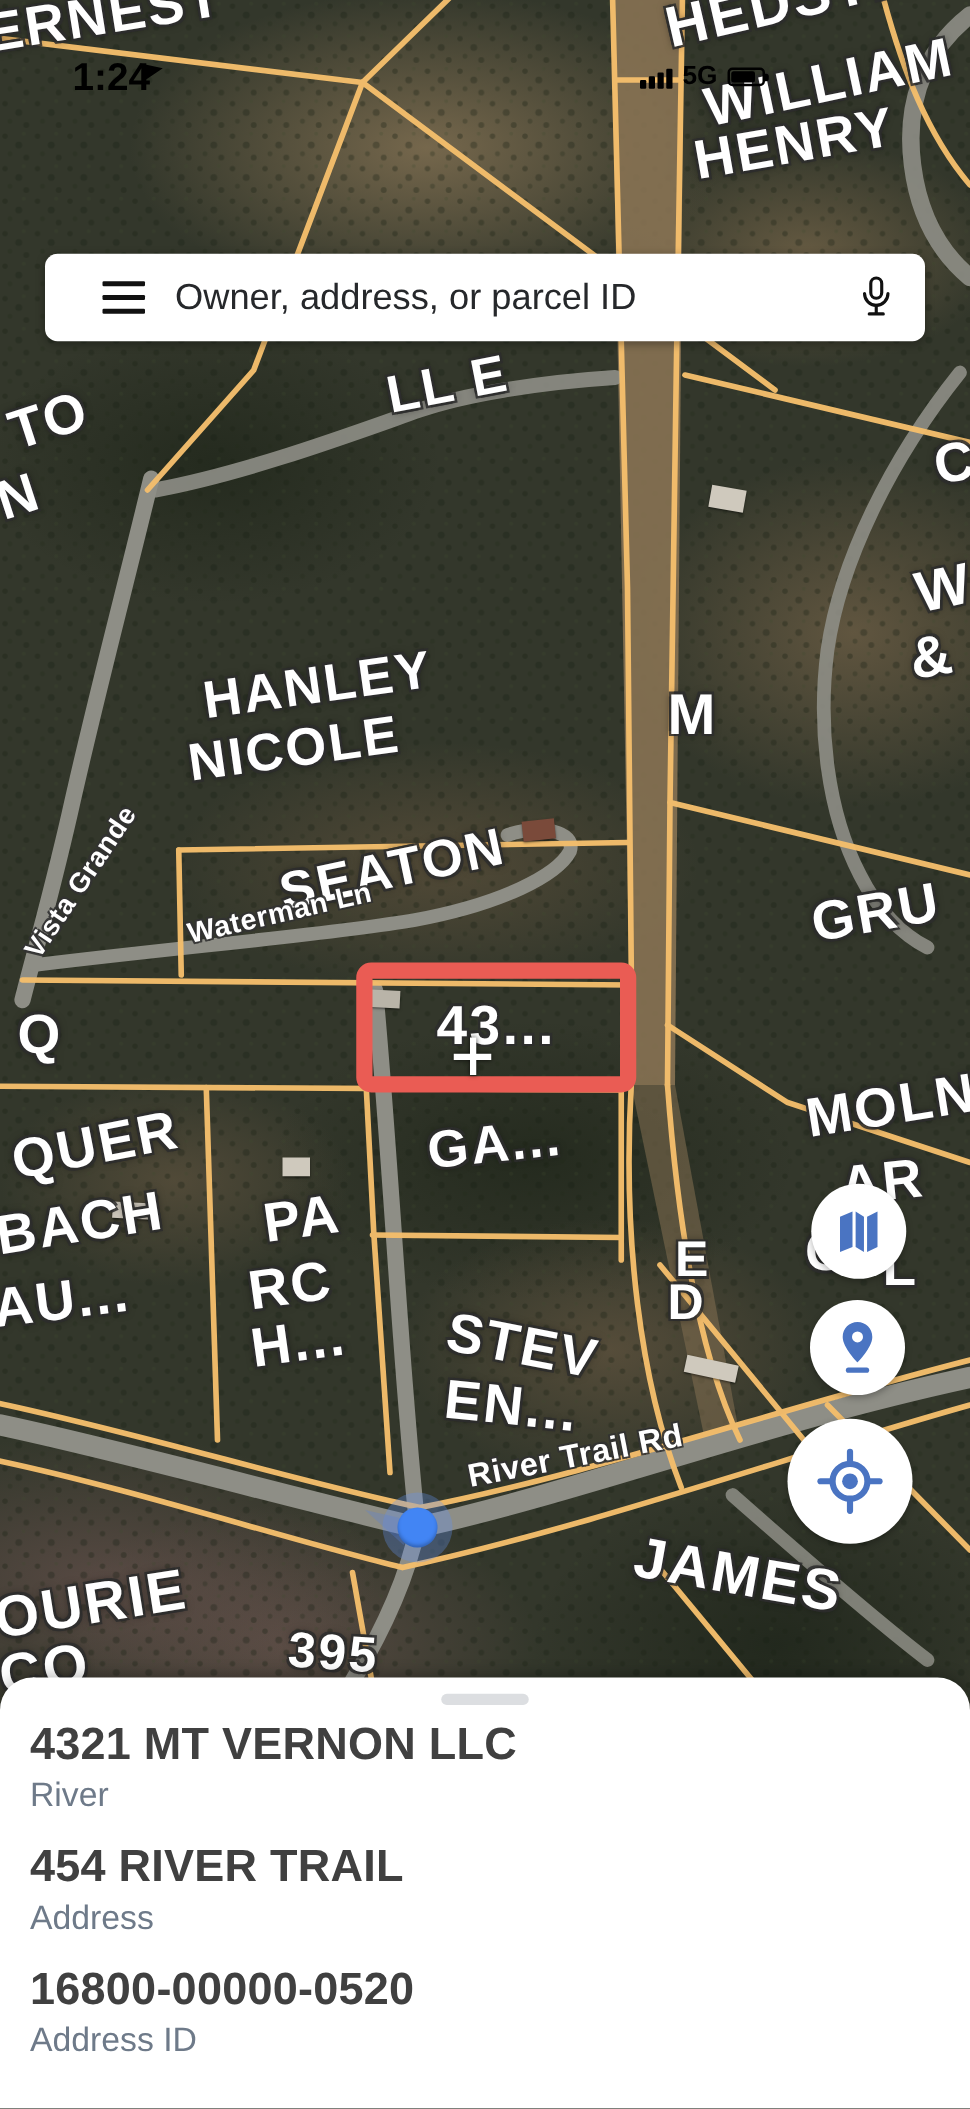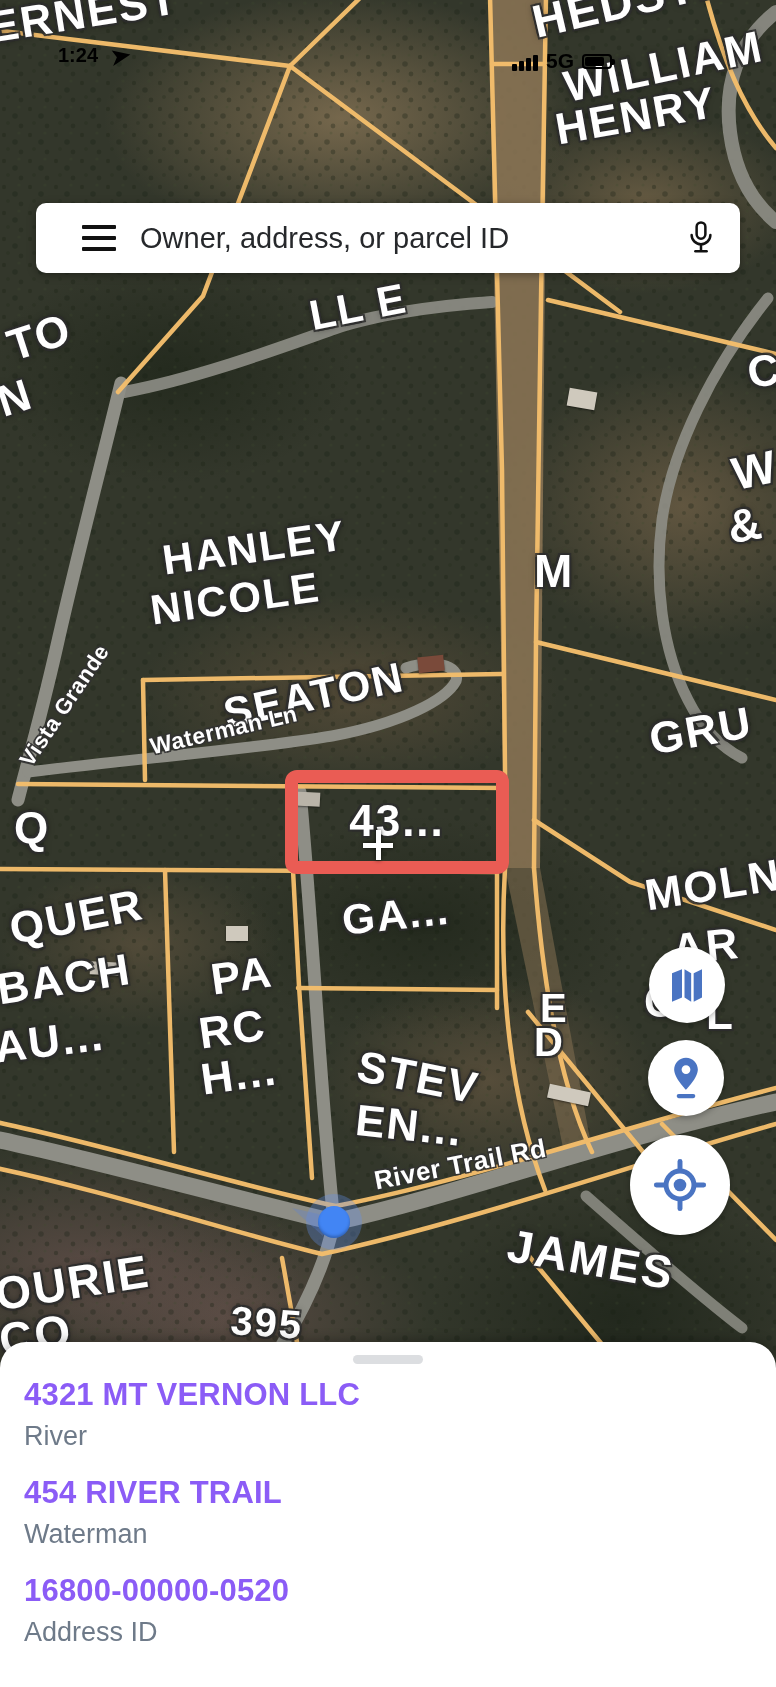--- a/index.html
+++ b/index.html
@@ -43,21 +43,21 @@
   .xhair:after{left:0;top:13px;width:30px;height:5px;}
   
   .loc-halo{position:absolute;left:306px;top:1194px;width:56px;height:56px;border-radius:50%;
     background:rgba(98,145,238,.32);}
   .loc-wedge{position:absolute;left:292px;top:1196px;width:44px;height:40px;
     background:rgba(90,130,220,.30);clip-path:polygon(0 30%,100% 55%,70% 100%);}
   .loc-dot{position:absolute;left:318px;top:1206px;width:32px;height:32px;border-radius:50%;
     background:#4285f4;box-shadow:inset 0 -2px 3px rgba(0,0,0,.25);}
   
   .status{position:absolute;left:0;top:0;right:0;height:80px;color:#000;}
-  .st-time{position:absolute;left:58px;top:44px;font-size:20px;font-weight:bold;}
+  .st-time{position:absolute;left:58px;top:44px;font-size:31px;font-weight:bold;}
   .st-nav{position:absolute;left:110px;top:47px;transform:rotate(-12deg);}
   .sig{position:absolute;left:512px;top:55px;display:flex;align-items:flex-end;gap:2.5px;}
   .sig span{width:4.5px;background:#000;border-radius:1px;display:block;}
   .st-5g{position:absolute;left:546px;top:49px;font-size:21px;font-weight:600;}
   .batt{position:absolute;left:582px;top:54px;width:30px;height:15px;border:2px solid #000;
     border-radius:4px;box-sizing:border-box;}
   .batt i{position:absolute;left:1px;top:1px;bottom:1px;width:19px;background:#000;border-radius:2px;}
   .batt b{position:absolute;right:-5px;top:3px;width:3px;height:6px;background:#000;border-radius:0 2px 2px 0;}
   
   .searchbar{position:absolute;left:36px;top:203px;width:704px;height:70px;background:#fff;
@@ -76,21 +76,21 @@
   .ctl-layers{left:649px;top:947px;width:76px;height:76px;}
   .ctl-pin{left:648px;top:1040px;width:76px;height:76px;}
   .ctl-locate{left:630px;top:1135px;width:100px;height:100px;}
   
   .sheet{position:absolute;left:0;right:0;top:1342px;height:345px;background:#fff;
     border-radius:26px 26px 0 0;box-shadow:0 -2px 12px rgba(0,0,0,.28);}
   .handle{position:absolute;top:13px;left:50%;transform:translateX(-50%);width:70px;height:9px;
     border-radius:5px;background:#dcdee1;cursor:grab;}
   .fields{position:absolute;left:24px;right:24px;top:32px;}
   .field{margin-bottom:18px;}
-  .fval{font-size:31px;font-weight:bold;color:#8b5cf6;line-height:42px;letter-spacing:.2px;}
+  .fval{font-size:36px;font-weight:bold;color:#404040;line-height:42px;letter-spacing:.2px;}
   .flab{font-size:27px;color:#6e7a89;line-height:36px;margin-top:2px;}
 </style>
 </head>
 <body>
 
 <div class="screen">
 
   <div class="terrain"></div>
 
   <svg class="mapart" width="776" height="1687">
@@ -273,21 +273,21 @@
 
   <div class="sheet">
     <div class="handle"></div>
     <div class="fields">
       <div class="field">
         <div class="fval">4321 MT VERNON LLC</div>
         <div class="flab">River</div>
       </div>
       <div class="field">
         <div class="fval">454 RIVER TRAIL</div>
-        <div class="flab">Waterman</div>
+        <div class="flab">Address</div>
       </div>
       <div class="field">
         <div class="fval">16800-00000-0520</div>
         <div class="flab">Address ID</div>
       </div>
     </div>
   </div>
 
 </div>
 

